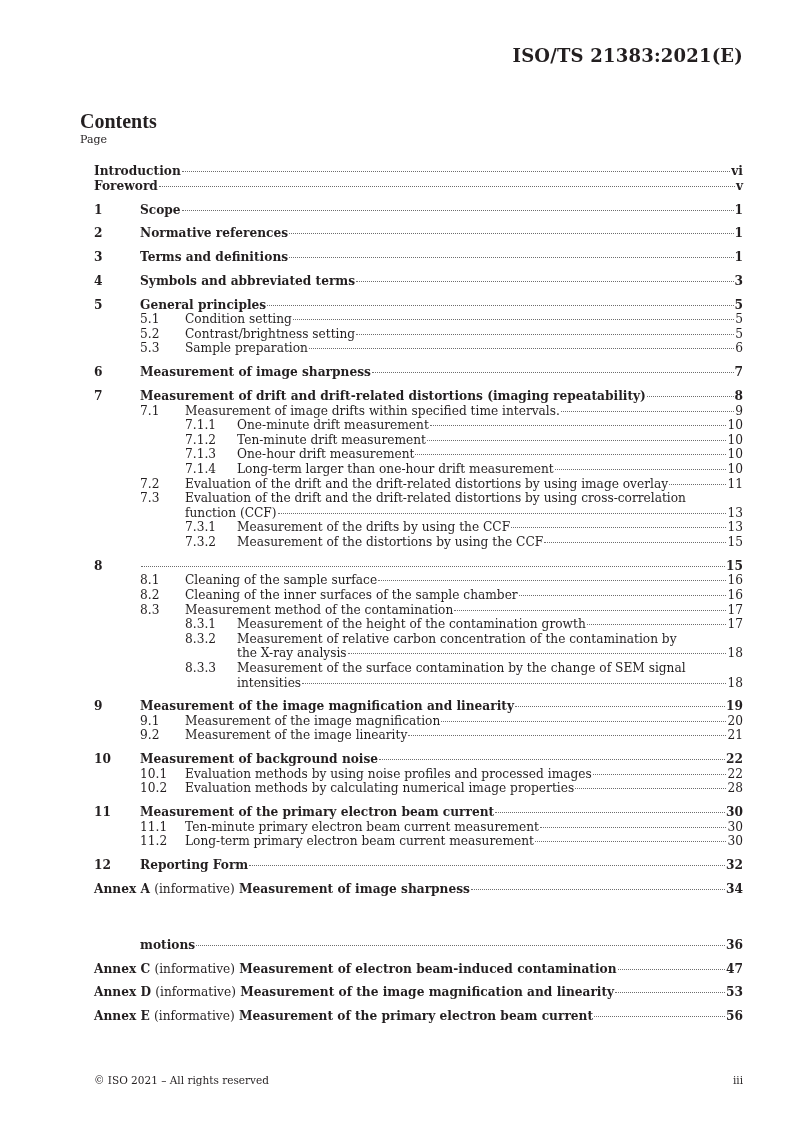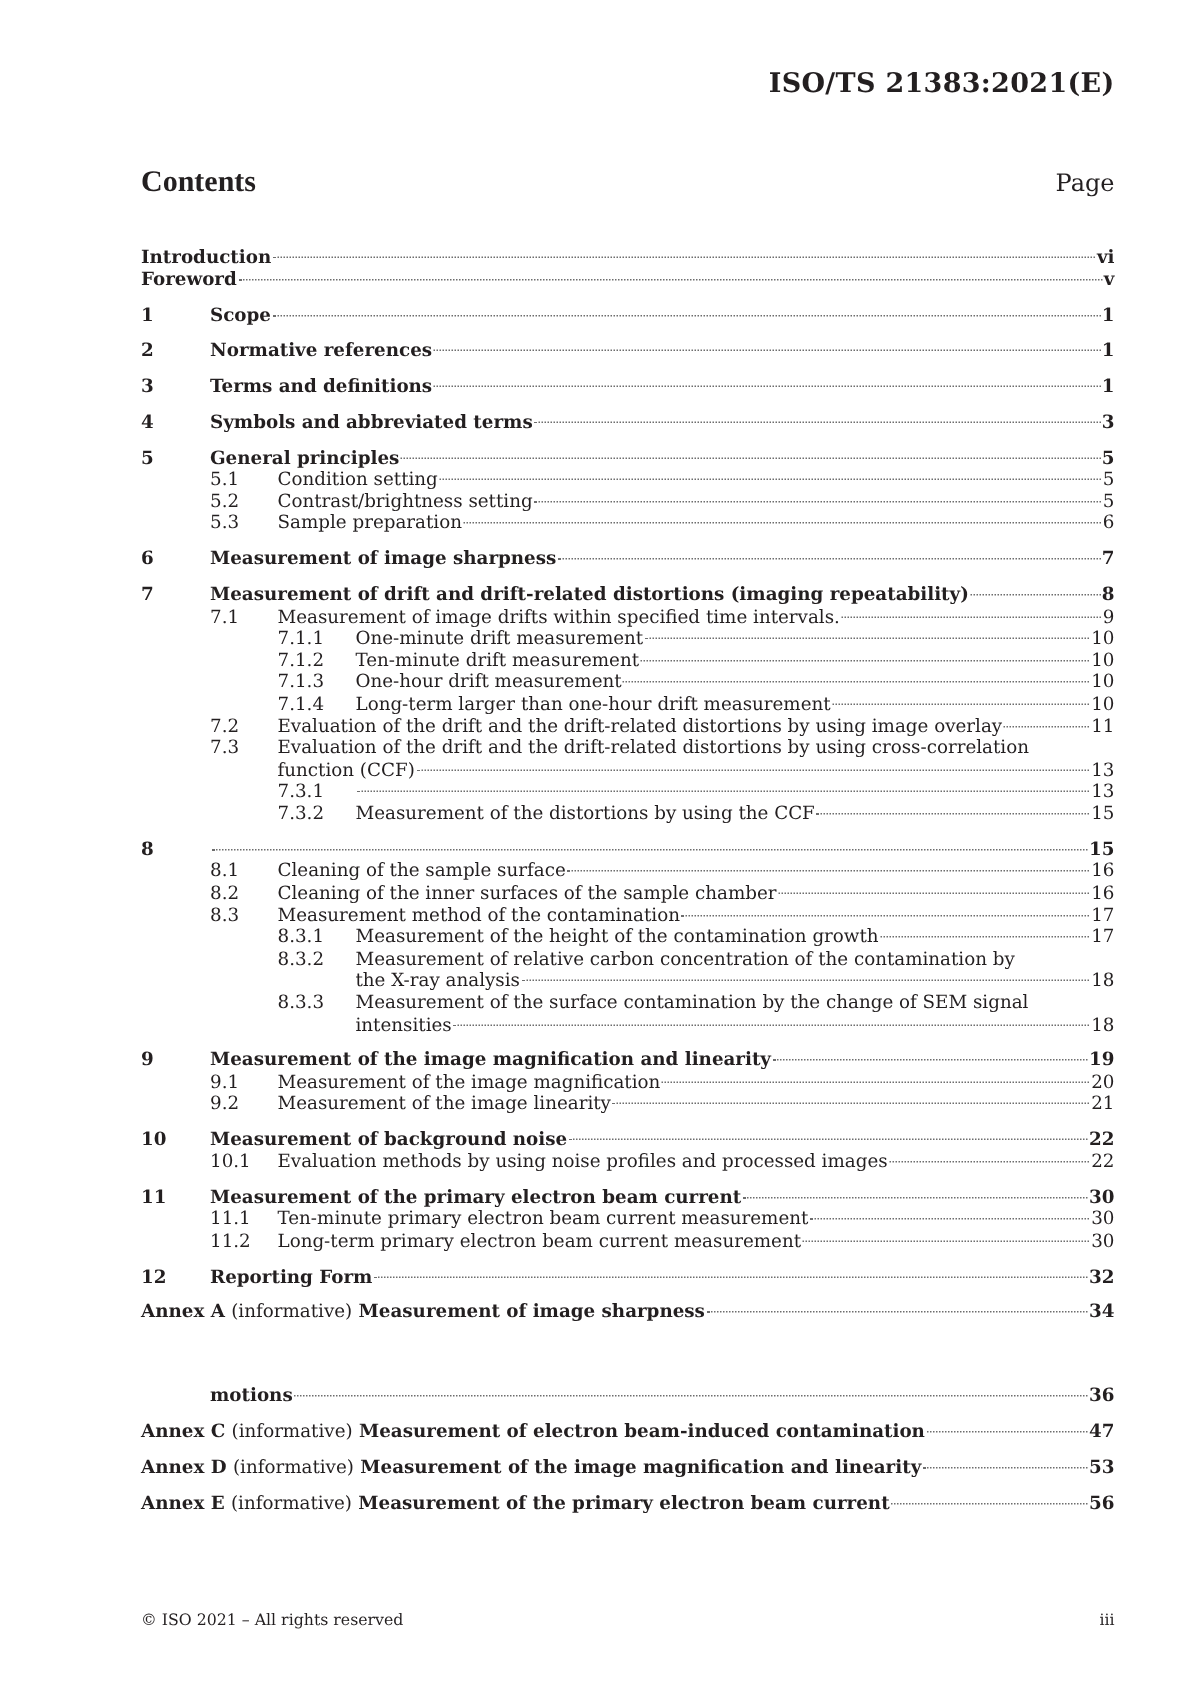--- a/index.html
+++ b/index.html
@@ -6,25 +6,25 @@
   body {
     width: 793px; height: 1122px; position: relative; overflow: hidden;
     font-family: "DejaVu Serif", "Liberation Serif", serif;
     color: #231f20;
   }
   .header {
     position: absolute; right: 50px; top: 45px;
     font-weight: bold; font-size: 18px; letter-spacing: 0.2px;
   }
   .title-row {
-    position: absolute; left: 94px; right: 50px; top: 110px;
-    display: flex; justify-content: space-between; align-items: baseline;
+    position: absolute; left: 80px; right: 50px; top: 110px;
+    display: flex; justify-content: space-between; align-items: baseline; flex-direction: column;
   }
   .title { font-weight: bold; font-size: 20px; font-family: "Liberation Serif", serif; }
-  .page-label { font-size: 16px; }
+  .page-label { font-size: 11px; }
   .toc {
     position: absolute; left: 94px; right: 50px; top: 155px;
     font-size: 12.2px;
   }
   .entry {
     display: flex; align-items: baseline; line-height: 14.6px;
   }
   .entry.l1 { margin-top: 9.2px; font-weight: bold; }
   .entry.l1.first { margin-top: 0; }
   .entry.l2, .entry.l3 { font-weight: normal; }
@@ -180,20 +180,21 @@
       <span class="wrap-line">Evaluation of the drift and the drift-related distortions by using cross-correlation</span>
       <div class="wrap-last">
         <span class="text">function (CCF)</span>
         <span class="leader"></span>
         <span class="page">13</span>
       </div>
     </div>
   </div>
   <div class="entry l3">
     <span class="num">7.3.1</span>
+    <span class="text">Measurement of the drifts by using the CCF</span>
     <span class="leader"></span>
     <span class="page">13</span>
   </div>
   <div class="entry l3">
     <span class="num">7.3.2</span>
     <span class="text">Measurement of the distortions by using the CCF</span>
     <span class="leader"></span>
     <span class="page">15</span>
   </div>
 
@@ -273,20 +274,26 @@
     <span class="text">Measurement of background noise</span>
     <span class="leader"></span>
     <span class="page">22</span>
   </div>
   <div class="entry l2">
     <span class="num">10.1</span>
     <span class="text">Evaluation methods by using noise profiles and processed images</span>
     <span class="leader"></span>
     <span class="page">22</span>
   </div>
+  <div class="entry l2">
+    <span class="num">10.2</span>
+    <span class="text">Evaluation methods by calculating numerical image properties</span>
+    <span class="leader"></span>
+    <span class="page">28</span>
+  </div>
 
   <div class="entry l1">
     <span class="num">11</span>
     <span class="text">Measurement of the primary electron beam current</span>
     <span class="leader"></span>
     <span class="page">30</span>
   </div>
   <div class="entry l2">
     <span class="num">11.1</span>
     <span class="text">Ten-minute primary electron beam current measurement</span>

